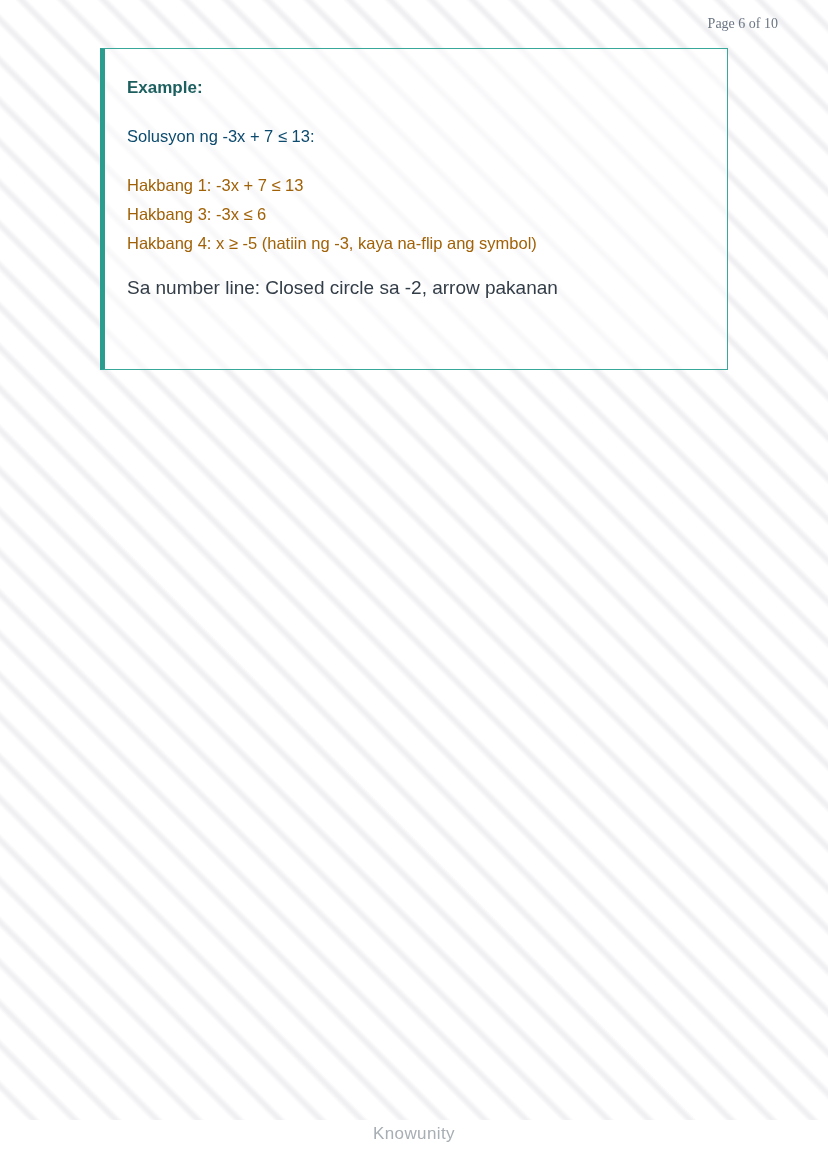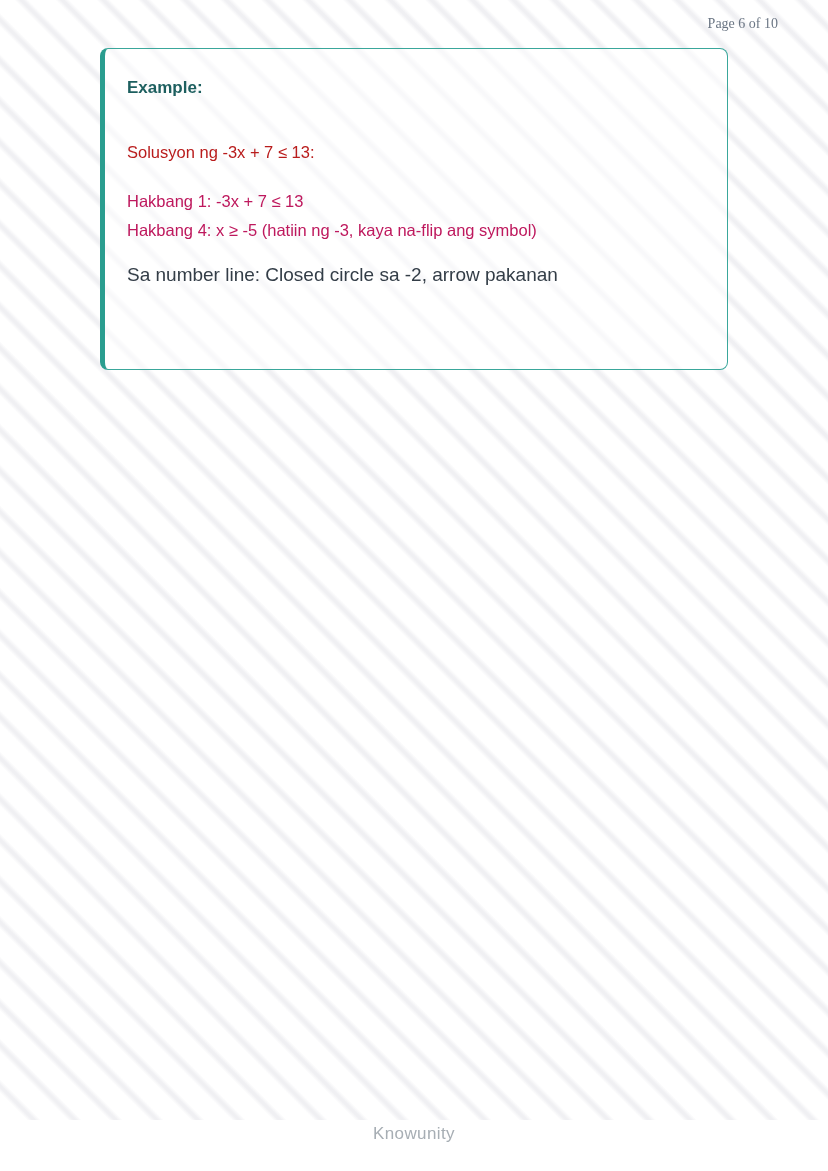--- a/index.html
+++ b/index.html
@@ -36,41 +36,41 @@
   }
   .example-box {
     position: absolute;
     left: 100px;
     top: 48px;
     width: 628px;
     height: 322px;
     background: rgba(255, 255, 255, 0.55);
     border: 1.5px solid #3aa79b;
     border-left: 5px solid #2a9d8f;
-    border-radius: 8px;
+    border-radius: 0;
     padding: 28px 26px 0 22px;
   }
   .example-heading {
     font-size: 17px;
     font-weight: bold;
     color: #1d5f5f;
     line-height: 22px;
   }
   .example-intro {
-    margin-top: 42px;
+    margin-top: 26px;
     font-size: 16.5px;
-    color: #b91c1c;
+    color: #0c4a6e;
     line-height: 22px;
   }
   .steps {
     margin-top: 24px;
   }
   .step-line {
     font-size: 16.5px;
-    color: #be185d;
+    color: #a16207;
     line-height: 29px;
   }
   .example-note {
     margin-top: 19px;
     font-size: 19px;
     color: #333d47;
     line-height: 22px;
   }
   .footer-brand {
     position: absolute;
@@ -92,20 +92,21 @@
 
   <div class="page-indicator">Page 6 of 10</div>
 
   <div class="example-box">
     <div class="example-heading">Example:</div>
 
     <div class="example-intro">Solusyon ng -3x + 7 ≤ 13:</div>
 
     <div class="steps">
       <div class="step-line">Hakbang 1: -3x + 7 ≤ 13</div>
+      <div class="step-line">Hakbang 3: -3x ≤ 6</div>
       <div class="step-line">Hakbang 4: x ≥ -5 (hatiin ng -3, kaya na-flip ang symbol)</div>
     </div>
 
     <div class="example-note">Sa number line: Closed circle sa -2, arrow pakanan</div>
   </div>
 
   <div class="footer-brand">Knowunity</div>
 
 </div>
 

